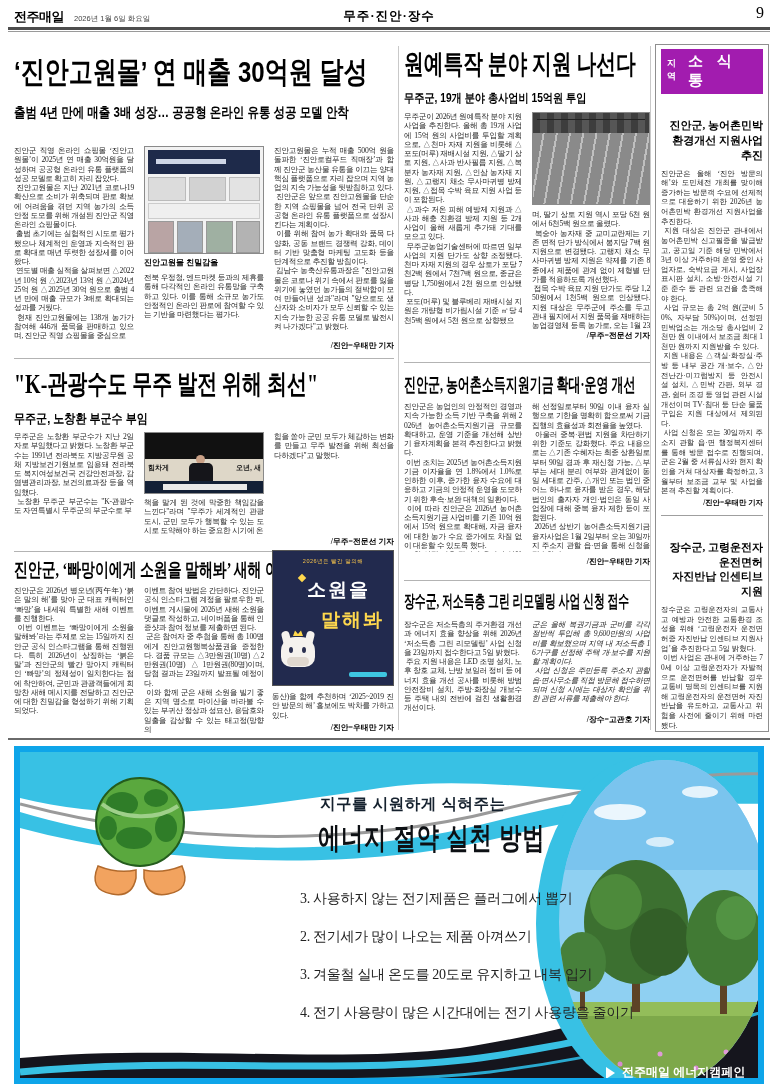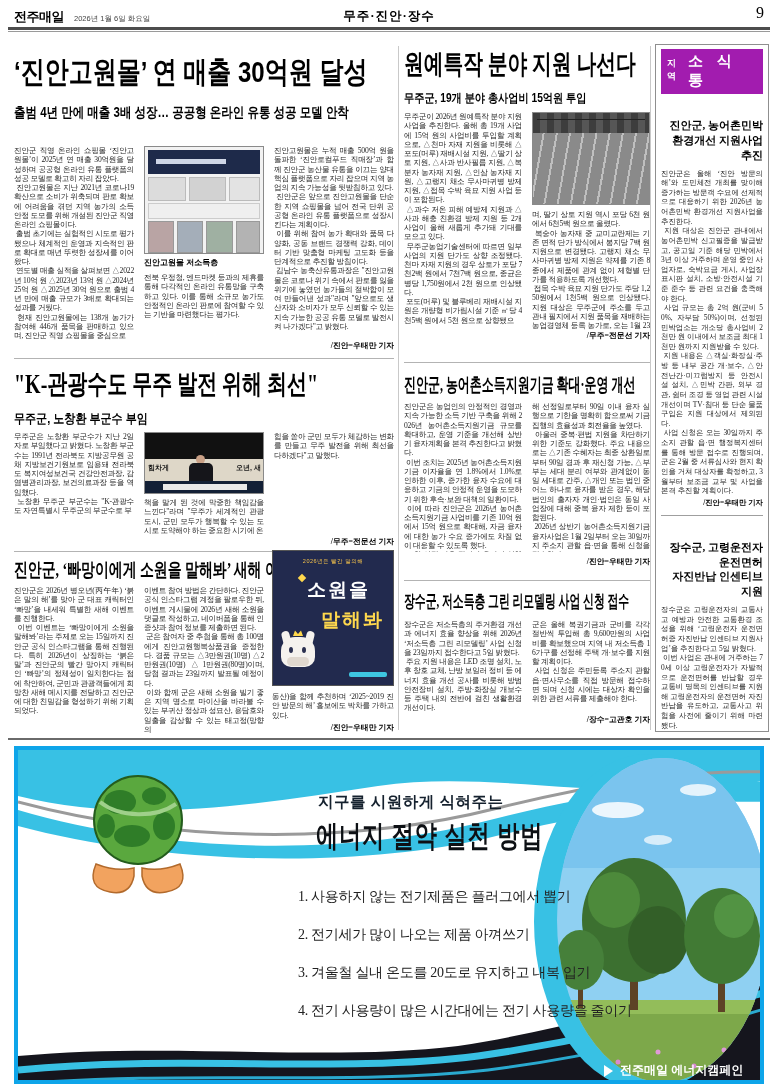--- a/index.html
+++ b/index.html
@@ -26,21 +26,21 @@
   .mast-page{font:16px "Liberation Serif",serif;color:#000;}
   
   .sb{border:1px solid #8f8f8f;box-sizing:border-box;background:#fff;overflow:hidden;padding:4px 5px;}
   .sb-head{background:#a21caf;color:#fff;padding:3px 6px 4px;display:flex;align-items:baseline;gap:5px;}
   .sb-head .small{font:bold 9px "Liberation Sans",sans-serif;}
   .sb-head .big{font:bold 15px "Liberation Serif",serif;letter-spacing:5px;}
   .sb-title{font:bold 11px/1.35 "Liberation Serif",serif;text-align:right;color:#000;margin:24px 0 6px;white-space:pre-wrap;}
   .sb-body{font:7.4px/1.3 "Liberation Serif",serif;text-align:justify;white-space:pre-wrap;word-break:break-all;color:#1c1c1c;}
   .sb-div{height:1px;background:#9f9f9f;margin:7px 0;}
   
-  .banner{border:4px solid #0ea5e9;box-sizing:border-box;background:#fff;overflow:hidden;}
+  .banner{border:6px solid #0ea5e9;box-sizing:border-box;background:#fff;overflow:hidden;}
   .tip{font:14px "Liberation Serif",serif;color:#222;letter-spacing:-0.3px;white-space:nowrap;}
   .b-slogan{font:bold 15.5px "Liberation Sans",sans-serif;color:#15212e;letter-spacing:0.5px;white-space:nowrap;}
   .b-title{font:900 30px "Liberation Sans",sans-serif;color:#0d1014;letter-spacing:1px;white-space:nowrap;}
   .b-footer{font:bold 12px "Liberation Sans",sans-serif;color:#fff;white-space:nowrap;display:flex;align-items:center;gap:7px;}
   .tri{width:0;height:0;border-top:6px solid transparent;border-bottom:6px solid transparent;border-left:9px solid #fff;}
   
   .promo{background:#222a4e;border:1px solid #555;box-sizing:border-box;position:relative;overflow:hidden;}
   .promo .top{font:5.5px "Liberation Sans",sans-serif;color:#f3c14b;text-align:center;margin-top:7px;letter-spacing:0.5px;}
   .promo .w1{font:900 19px "Liberation Sans",sans-serif;color:#fff;letter-spacing:2px;}
   .promo .w2{font:900 19px "Liberation Sans",sans-serif;color:#ffd84d;letter-spacing:2px;}
@@ -85,21 +85,21 @@
           <div style="width:30px;height:22px;background:#e3e3e3;border:1px solid #bbb;"></div>
         </div>
         <div style="margin:2px 3px;height:14px;background:#efefef;border:1px solid #ccc;"></div>
         <div style="display:flex;gap:3px;margin:2px 3px;">
           <div style="width:27px;height:30px;background:#b9a4a4;border:1px solid #999;"></div>
           <div style="width:27px;height:30px;background:#a4aeb9;border:1px solid #999;"></div>
           <div style="width:27px;height:30px;background:#9fb0a2;border:1px solid #999;"></div>
           <div style="width:25px;height:30px;background:#b3b3b3;border:1px solid #999;"></div>
         </div>
       </div>
-      <div class="caption">진안고원몰 저소득층</div>
+      <div class="caption">진안고원몰 친밀감을</div>
       <div class="bt" style="margin-top:5px;height:76px;">전북 우정청, 엔드마켓 등과의 제휴를 통해 다각적인 온라인 유통망을 구축하고 있다. 이를 통해 소규모 농가도 안정적인 온라인 판로에 참여할 수 있는 기반을 마련했다는 평가다.</div>
     </div>
     <div class="col bt" style="height:204px;">진안고원몰은 누적 매출 500억 원을 돌파한 ‘진안로컬푸드 직매장’과 함께 진안군 농산물 유통을 이끄는 양대 핵심 플랫폼으로 자리 잡으며 지역 농업의 지속 가능성을 뒷받침하고 있다.
  진안군은 앞으로 진안고원몰을 단순한 지역 쇼핑몰을 넘어 전국 단위 공공형 온라인 유통 플랫폼으로 성장시킨다는 계획이다.
  이를 위해 참여 농가 확대와 품목 다양화, 공동 브랜드 경쟁력 강화, 데이터 기반 맞춤형 마케팅 고도화 등을 단계적으로 추진할 방침이다.
  김남수 농축산유통과장은 "진안고원몰은 코로나 위기 속에서 판로를 잃을 위기에 놓였던 농가들의 절박함이 모여 만들어낸 성과"라며 "앞으로도 생산자와 소비자가 모두 신뢰할 수 있는 지속 가능한 공공 유통 모델로 발전시켜 나가겠다"고 밝혔다.</div>
   </div>
   <div class="abs byline" style="left:274px;top:340px;width:120px;">/진안=우태만 기자</div>
 
   <div class="abs hdiv" style="left:14px;top:358px;width:380px;"></div>
@@ -205,21 +205,21 @@
   <div class="abs byline" style="left:528px;top:556px;width:122px;">/진안=우태만 기자</div>
 
   <div class="abs hdiv" style="left:404px;top:580px;width:246px;"></div>
 
   <div class="abs hl" style="left:404px;top:589px;">
     <span class="hscale" style="font-size:17.5px;transform:scaleX(0.62);">장수군, 저소득층 그린 리모델링 사업 신청 접수</span>
   </div>
   <div class="abs cols" style="left:404px;top:620px;width:246px;height:92px;">
     <div class="colm bt" style="height:92px;">장수군은 저소득층의 주거환경 개선과 에너지 효율 향상을 위해 2026년 ‘저소득층 그린 리모델링’ 사업 신청을 23일까지 접수한다고 5일 밝혔다.
  주요 지원 내용은 LED 조명 설치, 노후 창호 교체, 난방 보일러 정비 등 에너지 효율 개선 공사를 비롯해 방범 안전장비 설치, 주방·화장실 개보수 등 주택 내외 전반에 걸친 생활환경 개선이다.</div>
-    <div class="colm bt" style="height:92px;">군은 올해 복권기금과 군비를 각각 절반씩 투입해 총 9,600만원의 사업비를 확보했으며 지역 내 저소득층 16가구를 선정해 주택 개·보수를 지원할 계획이다.
+    <div class="colm bt" style="height:92px;font-style:italic;">군은 올해 복권기금과 군비를 각각 절반씩 투입해 총 9,600만원의 사업비를 확보했으며 지역 내 저소득층 16가구를 선정해 주택 개·보수를 지원할 계획이다.
  사업 신청은 주민등록 주소지 관할 읍·면사무소를 직접 방문해 접수하면 되며 신청 시에는 대상자 확인을 위한 관련 서류를 제출해야 한다.</div>
   </div>
   <div class="abs byline" style="left:528px;top:714px;width:122px;">/장수=고관호 기자</div>
 
   <div class="abs sb" style="left:655px;top:44px;width:114px;height:688px;">
     <div class="sb-head">
       <span class="small">지역</span>
       <span class="big">소 식 통</span>
     </div>
     <div class="sb-title">진안군, 농어촌민박
@@ -298,21 +298,21 @@
         <ellipse cx="26" cy="58" rx="9" ry="12" fill="#2f7d28"></ellipse>
         <path d="M20 34 C40 50 76 50 96 36" fill="none" stroke="#9fd08a" stroke-width="4"></path>
         <path d="M16 96 Q6 120 30 124 Q50 128 54 108 L54 100 Q36 104 16 96 Z" fill="#f2a35f" stroke="#b26a2c" stroke-width="1.5"></path>
         <path d="M100 96 Q110 120 86 124 Q66 128 62 108 L62 100 Q80 104 100 96 Z" fill="#f2a35f" stroke="#b26a2c" stroke-width="1.5"></path>
       </g>
     </svg>
     <div class="abs b-slogan" style="left:300px;top:42px;">지구를 시원하게 식혀주는</div>
     <div class="abs" style="left:298px;top:66px;">
       <span class="b-title hscale" style="transform:scaleX(0.74);">에너지 절약 실천 방법</span>
     </div>
-    <div class="abs tip" style="left:280px;top:138px;">1.  사용하지 않는 전기제품은 플러그에서 뽑기</div>
+    <div class="abs tip" style="left:280px;top:138px;">3.  사용하지 않는 전기제품은 플러그에서 뽑기</div>
     <div class="abs tip" style="left:280px;top:176px;">2.  전기세가 많이 나오는 제품 아껴쓰기</div>
     <div class="abs tip" style="left:280px;top:214px;">3.  겨울철 실내 온도를 20도로 유지하고 내복 입기</div>
     <div class="abs tip" style="left:280px;top:252px;">4.  전기 사용량이 많은 시간대에는 전기 사용량을 줄이기</div>
     <div class="abs b-footer" style="left:586px;top:312px;">
       <span class="tri"></span>
       <span>전주매일 에너지캠페인</span>
     </div>
   </div>
 
 </div>

